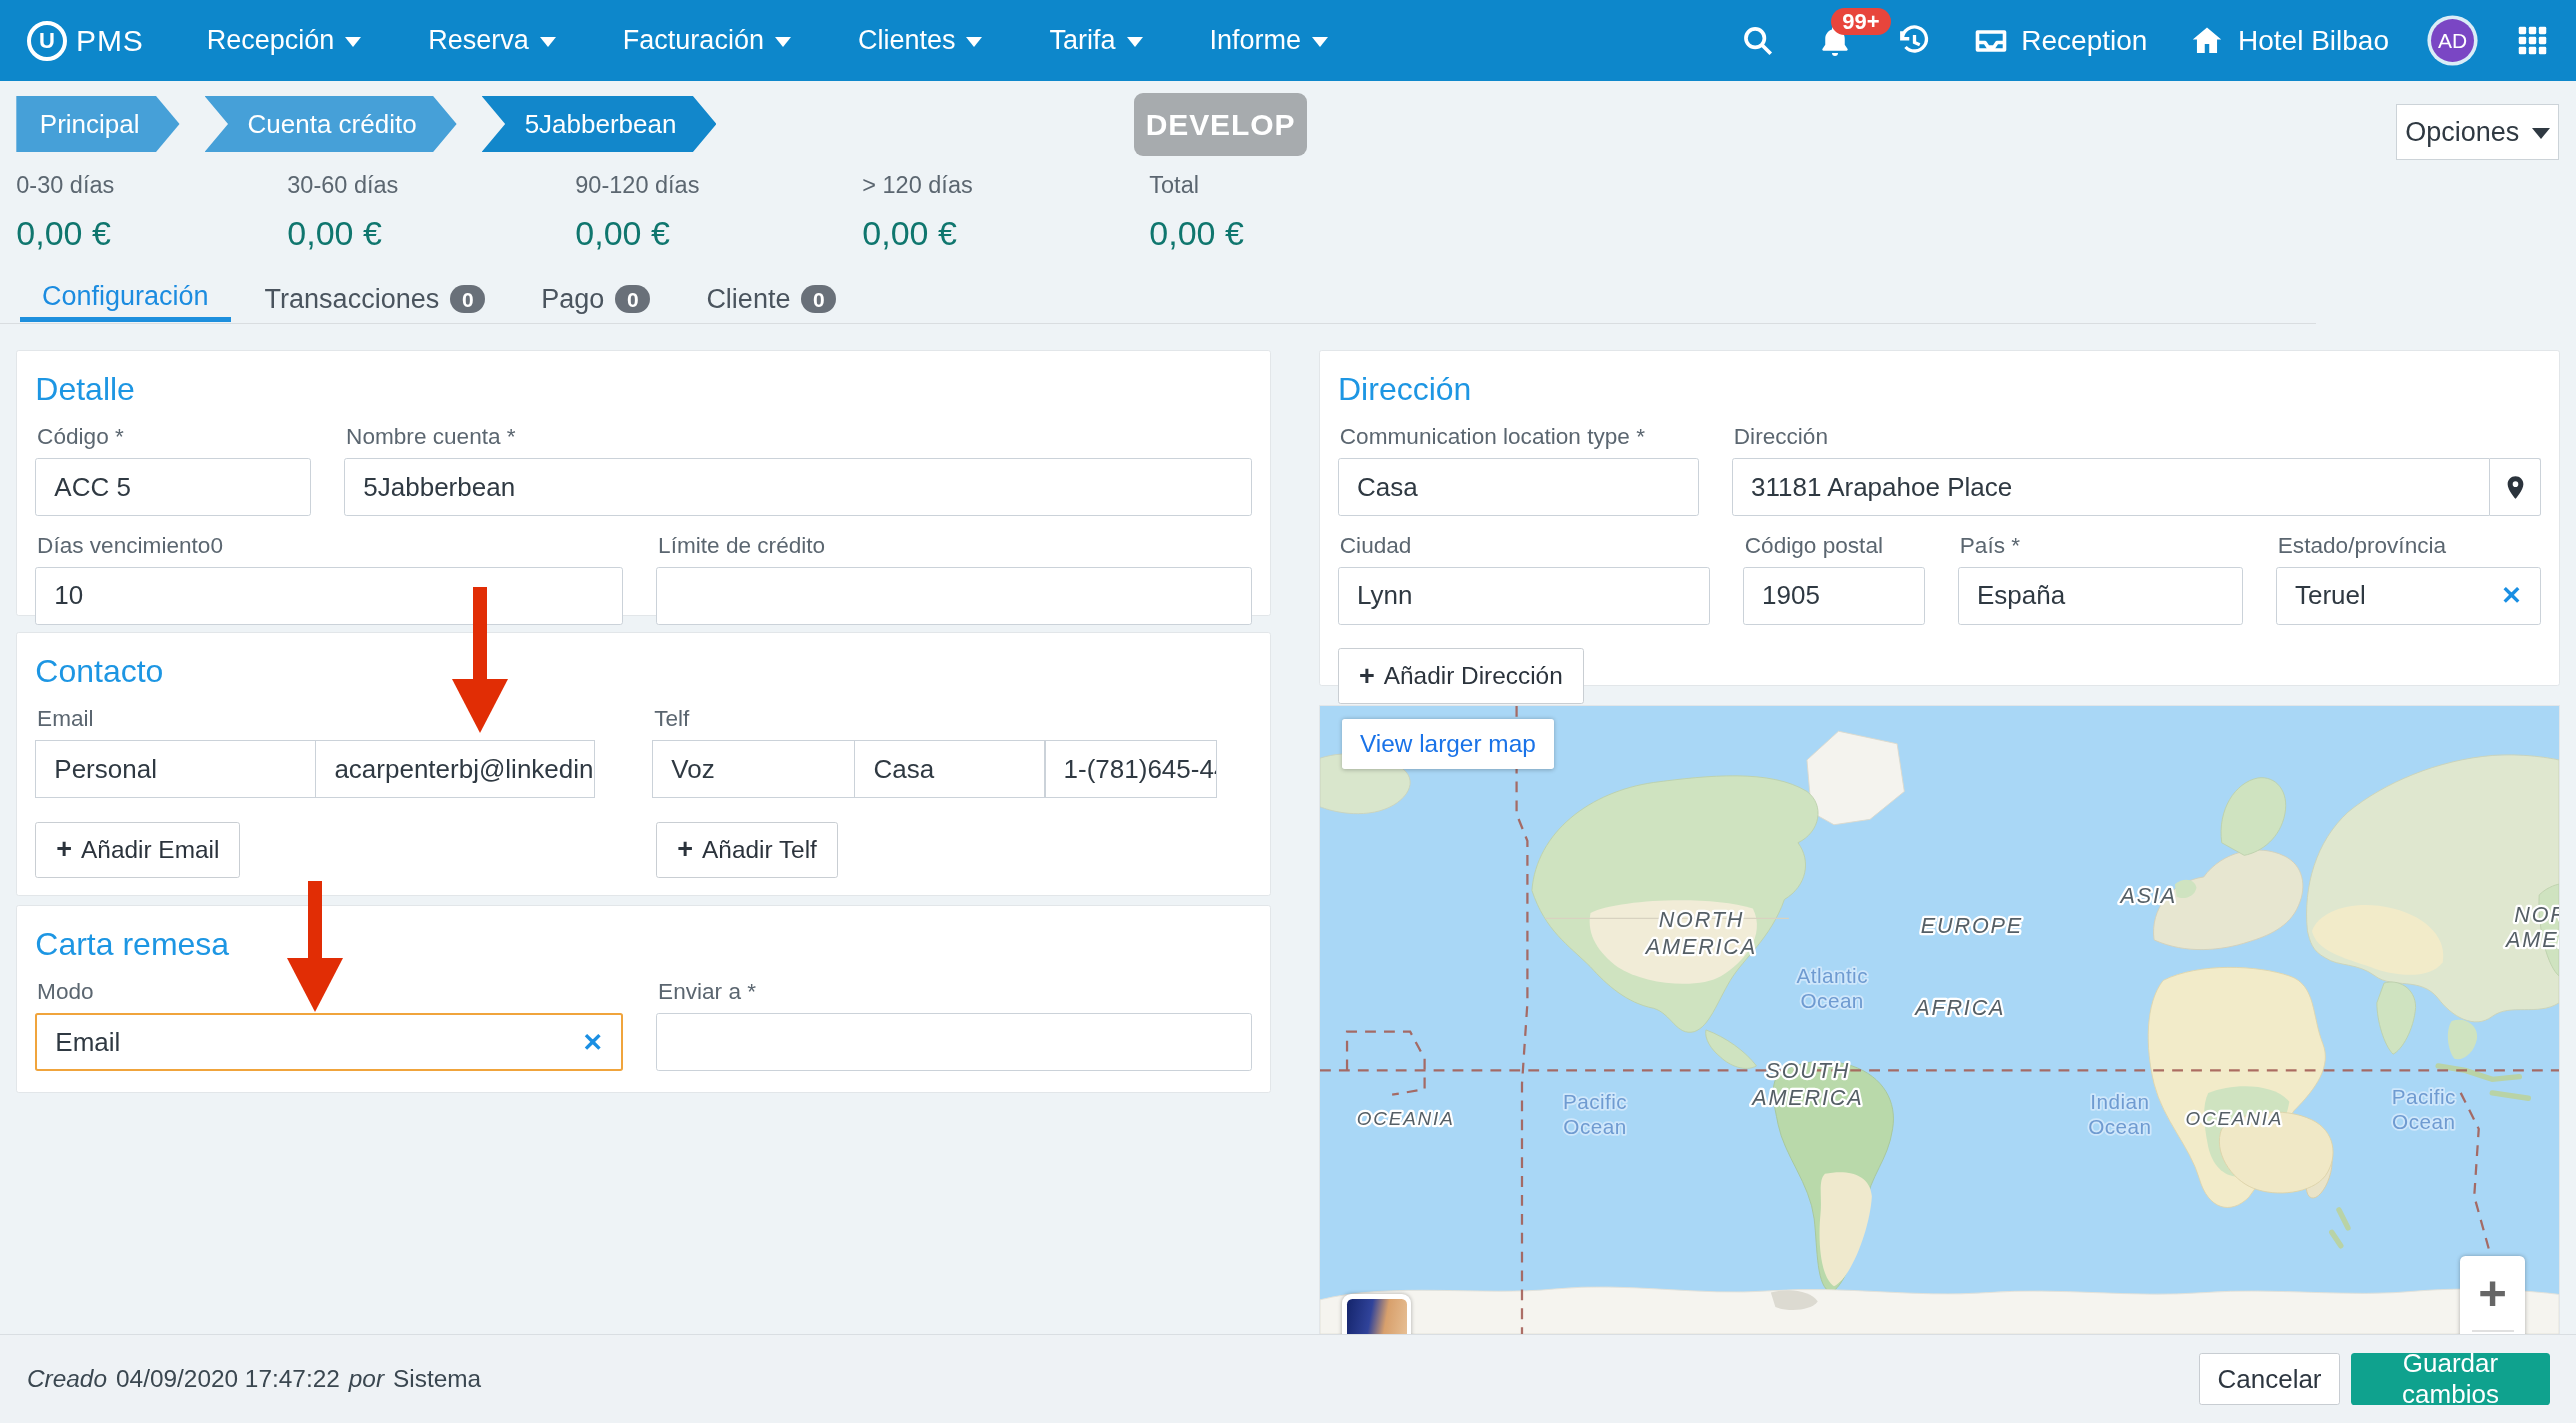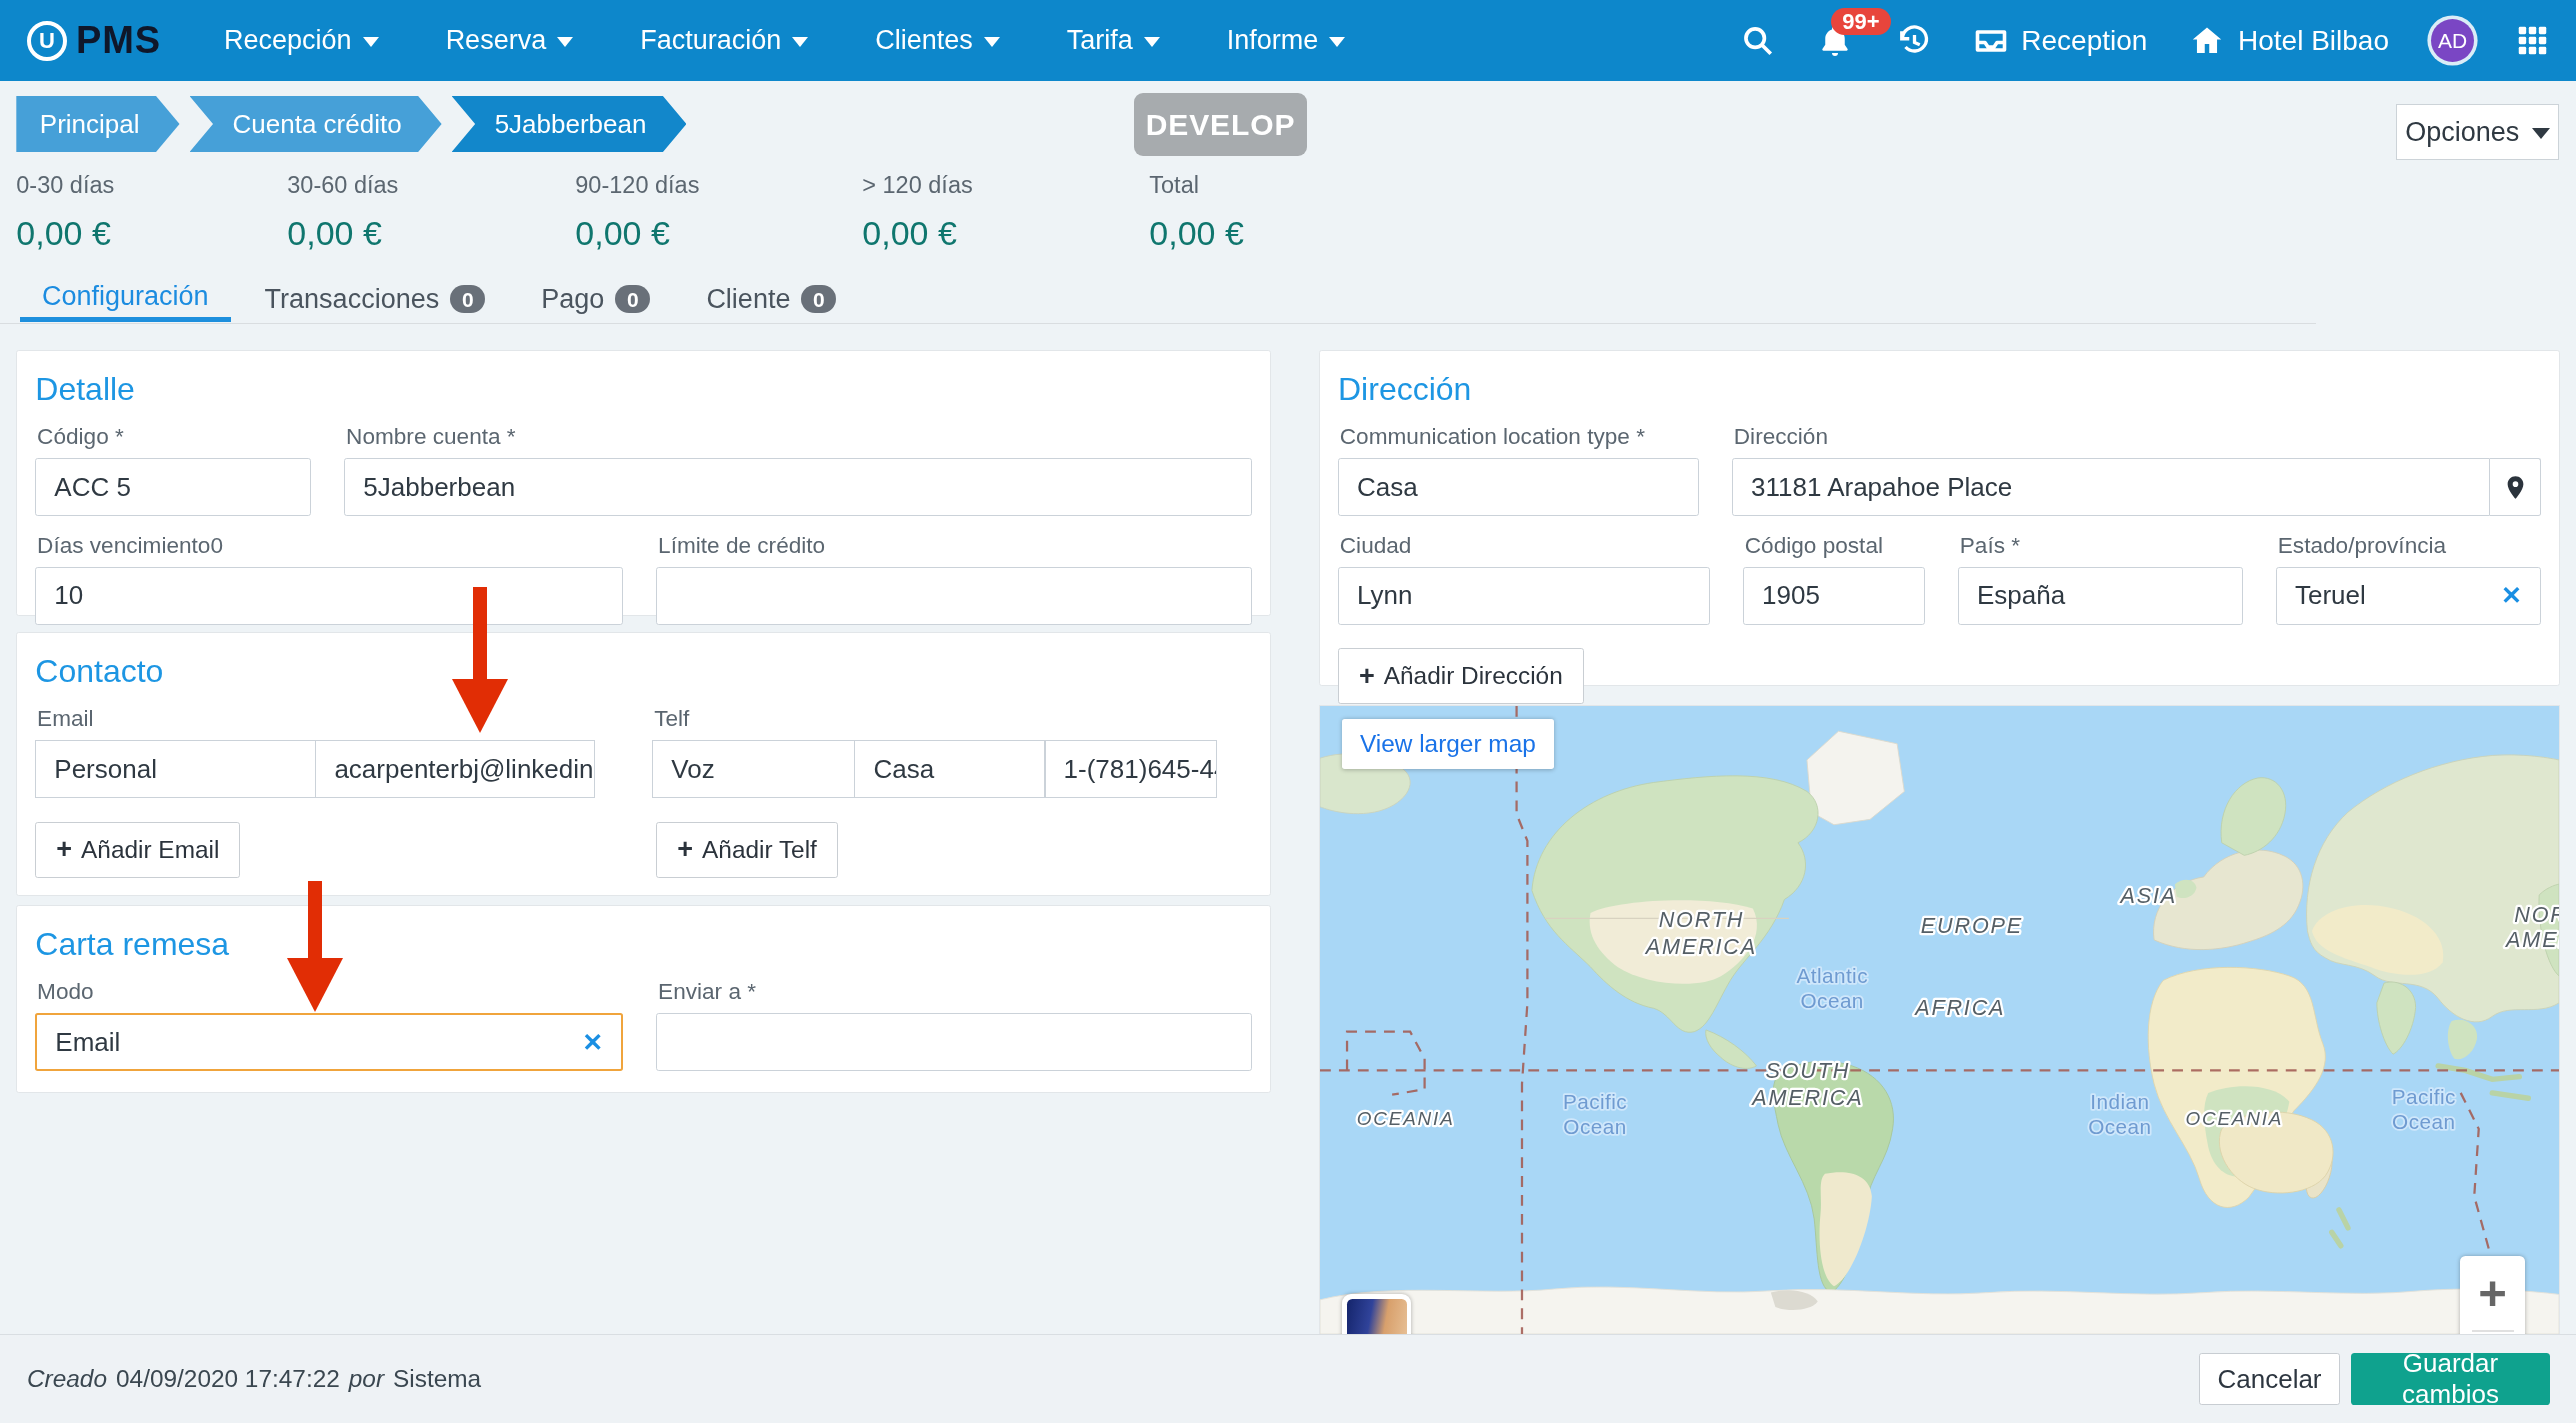--- a/index.html
+++ b/index.html
@@ -15,42 +15,42 @@
   .topnav {
     position:absolute; left:0; top:0; width:2576px; height:81px;
     background:#0d87cb; display:flex; align-items:center; z-index:60;
   }
   .brand { display:flex; align-items:center; gap:9px; margin-left:27px; cursor:pointer; }
   .brand-circle {
     width:40px; height:40px; border-radius:50%; border:4.5px solid #fff;
     display:flex; align-items:center; justify-content:center;
     color:#fff; font-weight:bold; font-size:22px;
   }
-  .brand-text { color:#0f172a; font-weight:bold; font-size:38px; letter-spacing:0.9px; }
+  .brand-text { color:#ffffff; font-weight:normal; font-size:30px; letter-spacing:0.9px; }
   .menus { display:flex; align-items:center; margin-left:63px; gap:67px; }
   .menu-item { display:flex; align-items:center; gap:11px; color:#fff; font-size:27px; cursor:pointer; }
   .caret-down {
     width:0; height:0; border-left:8.1px solid transparent; border-right:8.1px solid transparent;
     border-top:10px solid #fff; margin-top:3.6px;
   }
   .nav-right { margin-left:auto; display:flex; align-items:center; gap:42px; margin-right:27px; }
   .nav-icon-btn { position:relative; display:flex; align-items:center; cursor:pointer; }
   .nav-group { display:flex; align-items:center; gap:12.6px; color:#fff; font-size:28px; cursor:pointer; }
   .nav-badge {
     position:absolute; top:-14.5px; left:14.5px; background:#e8453c; color:#fff;
     font-size:22px; font-weight:bold; border-radius:14.5px; padding:2.7px 11px; line-height:1;
   }
   .avatar {
     width:43px; height:43px; border-radius:50%; background:#7a46c4; color:#fff;
     display:flex; align-items:center; justify-content:center; font-size:21px;
     box-shadow:0 0 0 3.6px rgba(255,255,255,0.85); cursor:pointer;
   }
 
   
-  .breadcrumb { position:absolute; left:16.3px; top:96px; display:flex; gap:10px; z-index:10; }
+  .breadcrumb { position:absolute; left:16.3px; top:96px; display:flex; gap:25px; z-index:10; }
   .crumb {
     height:56px; display:flex; align-items:center; color:#fff; font-size:26px;
     background:#46a0d8; padding:0 40px 0 23.5px; cursor:pointer;
     clip-path:polygon(0 0, calc(100% - 23.5px) 0, 100% 50%, calc(100% - 23.5px) 100%, 0 100%);
   }
   .crumb.notched {
     padding-left:43px;
     clip-path:polygon(0 0, calc(100% - 23.5px) 0, 100% 50%, calc(100% - 23.5px) 100%, 0 100%, 23.5px 50%);
   }
   .crumb.active { background:#1287cb; }

